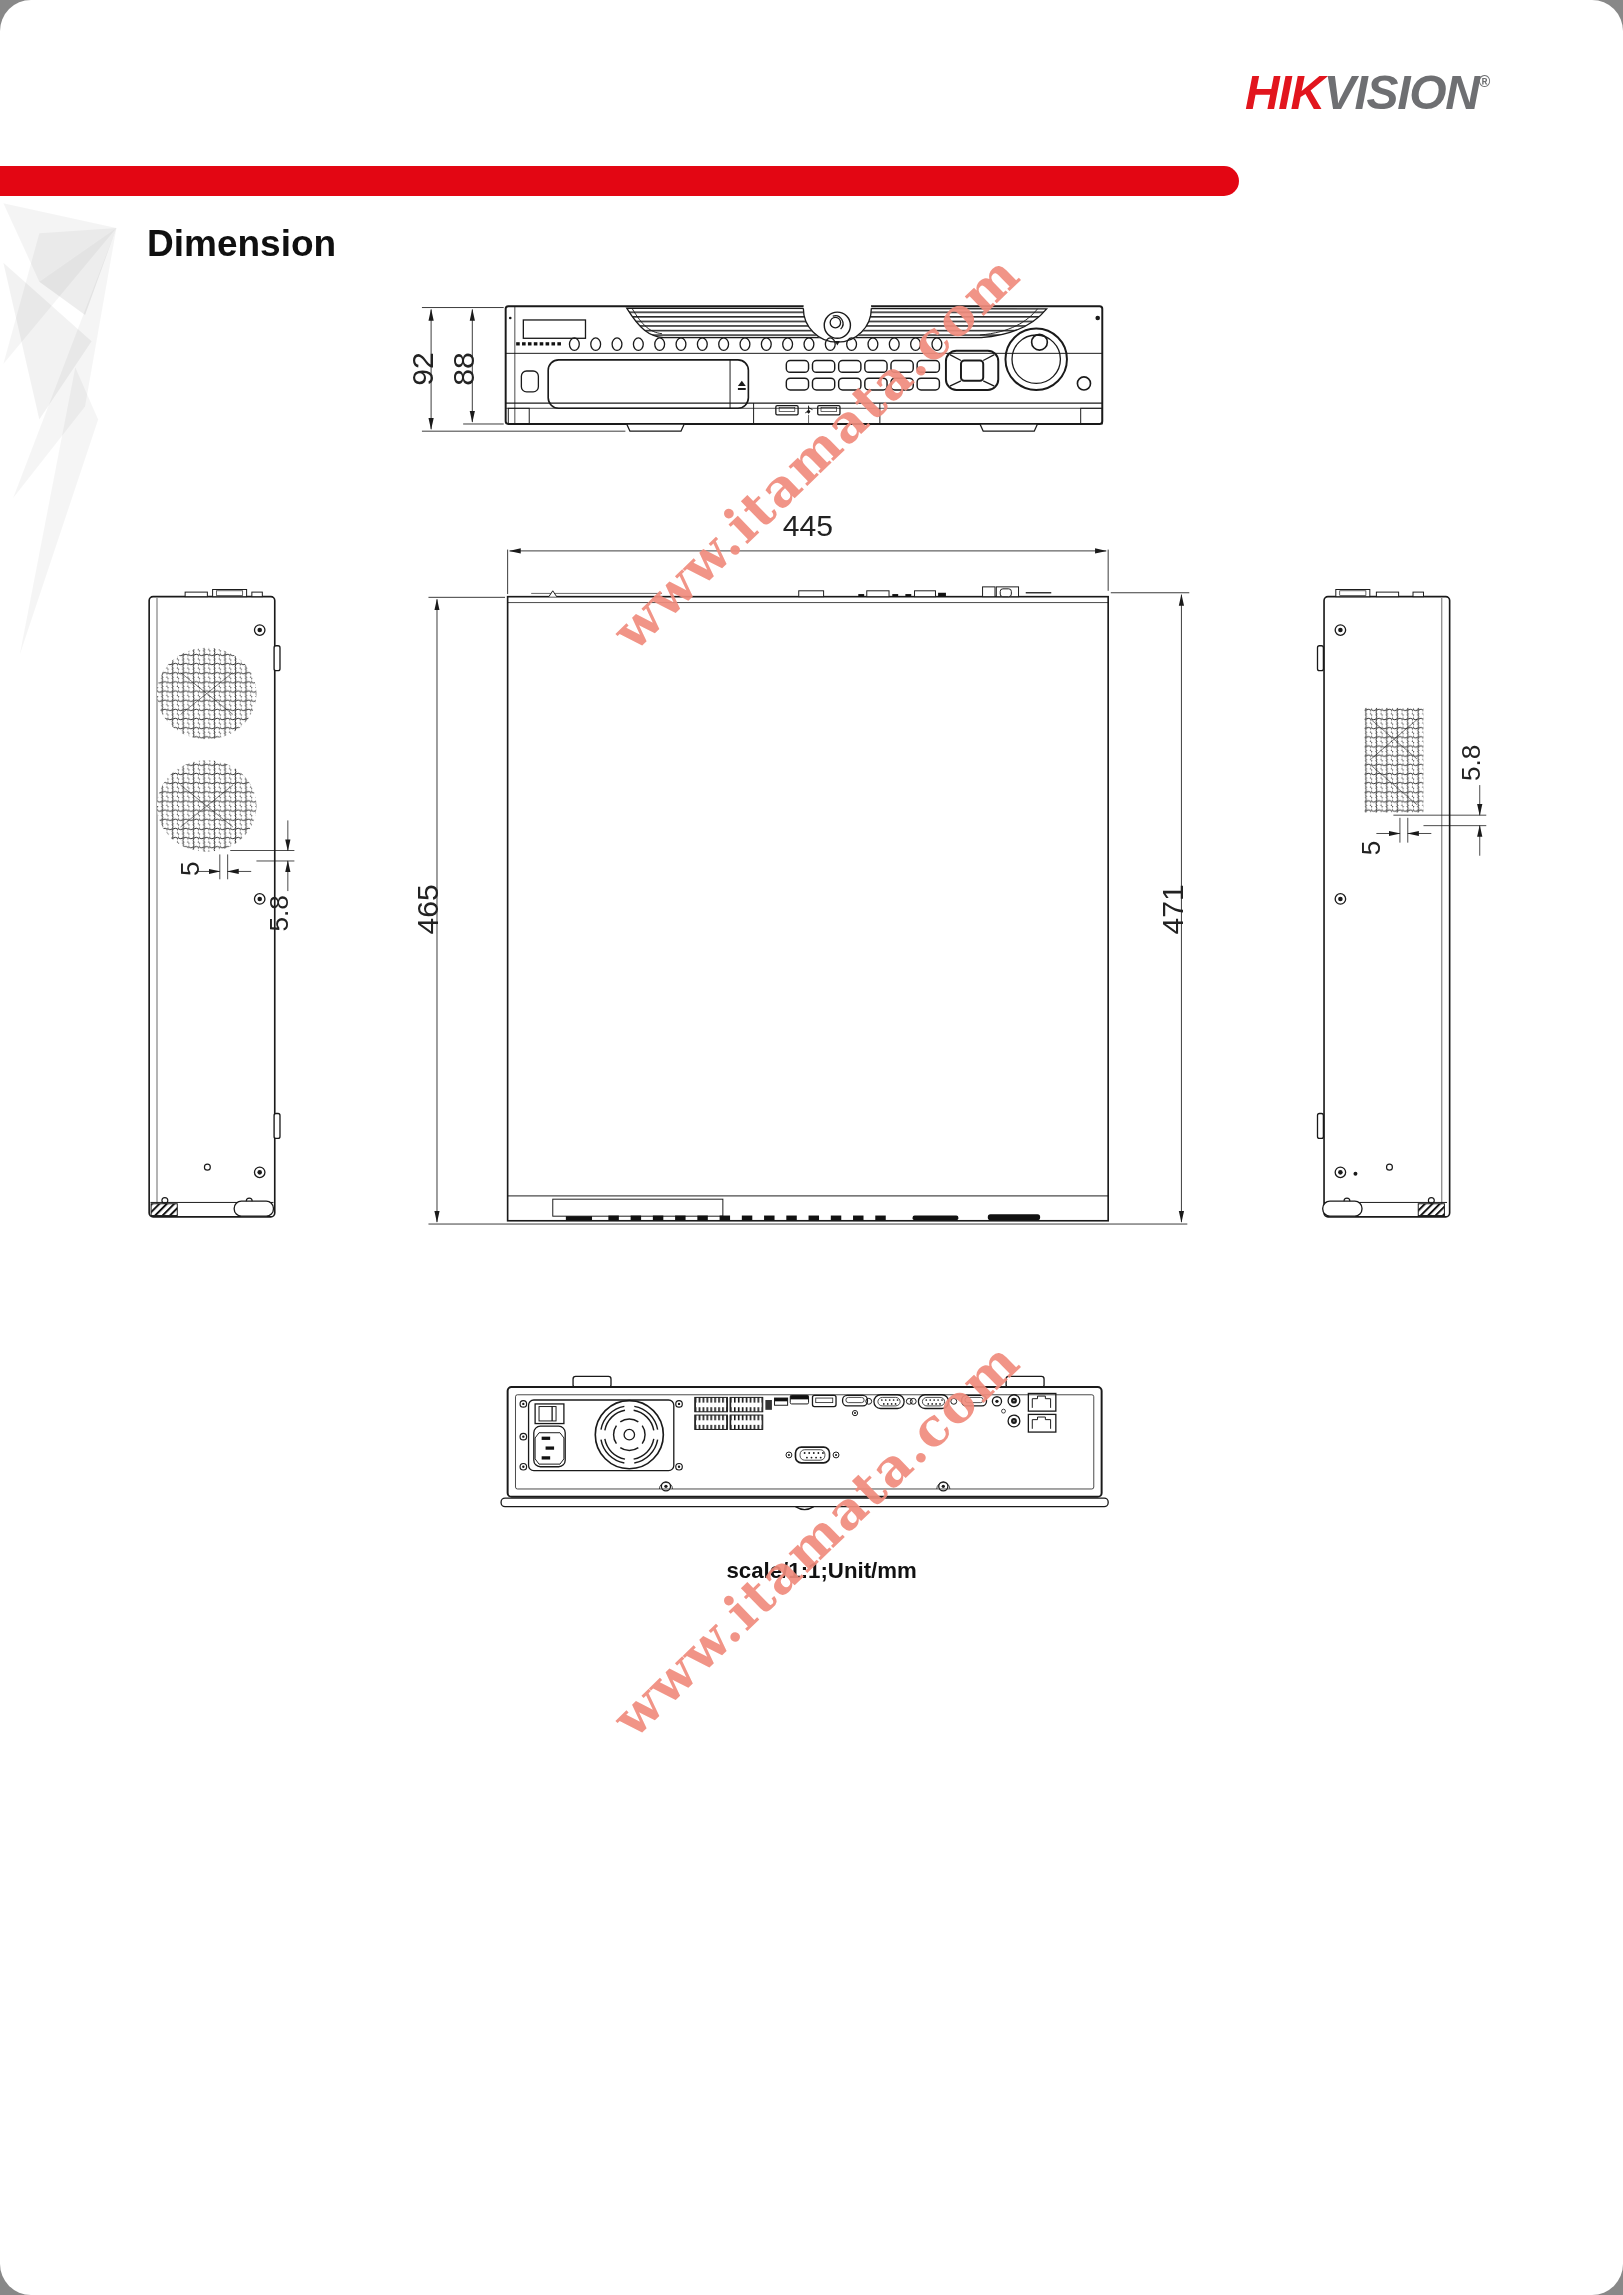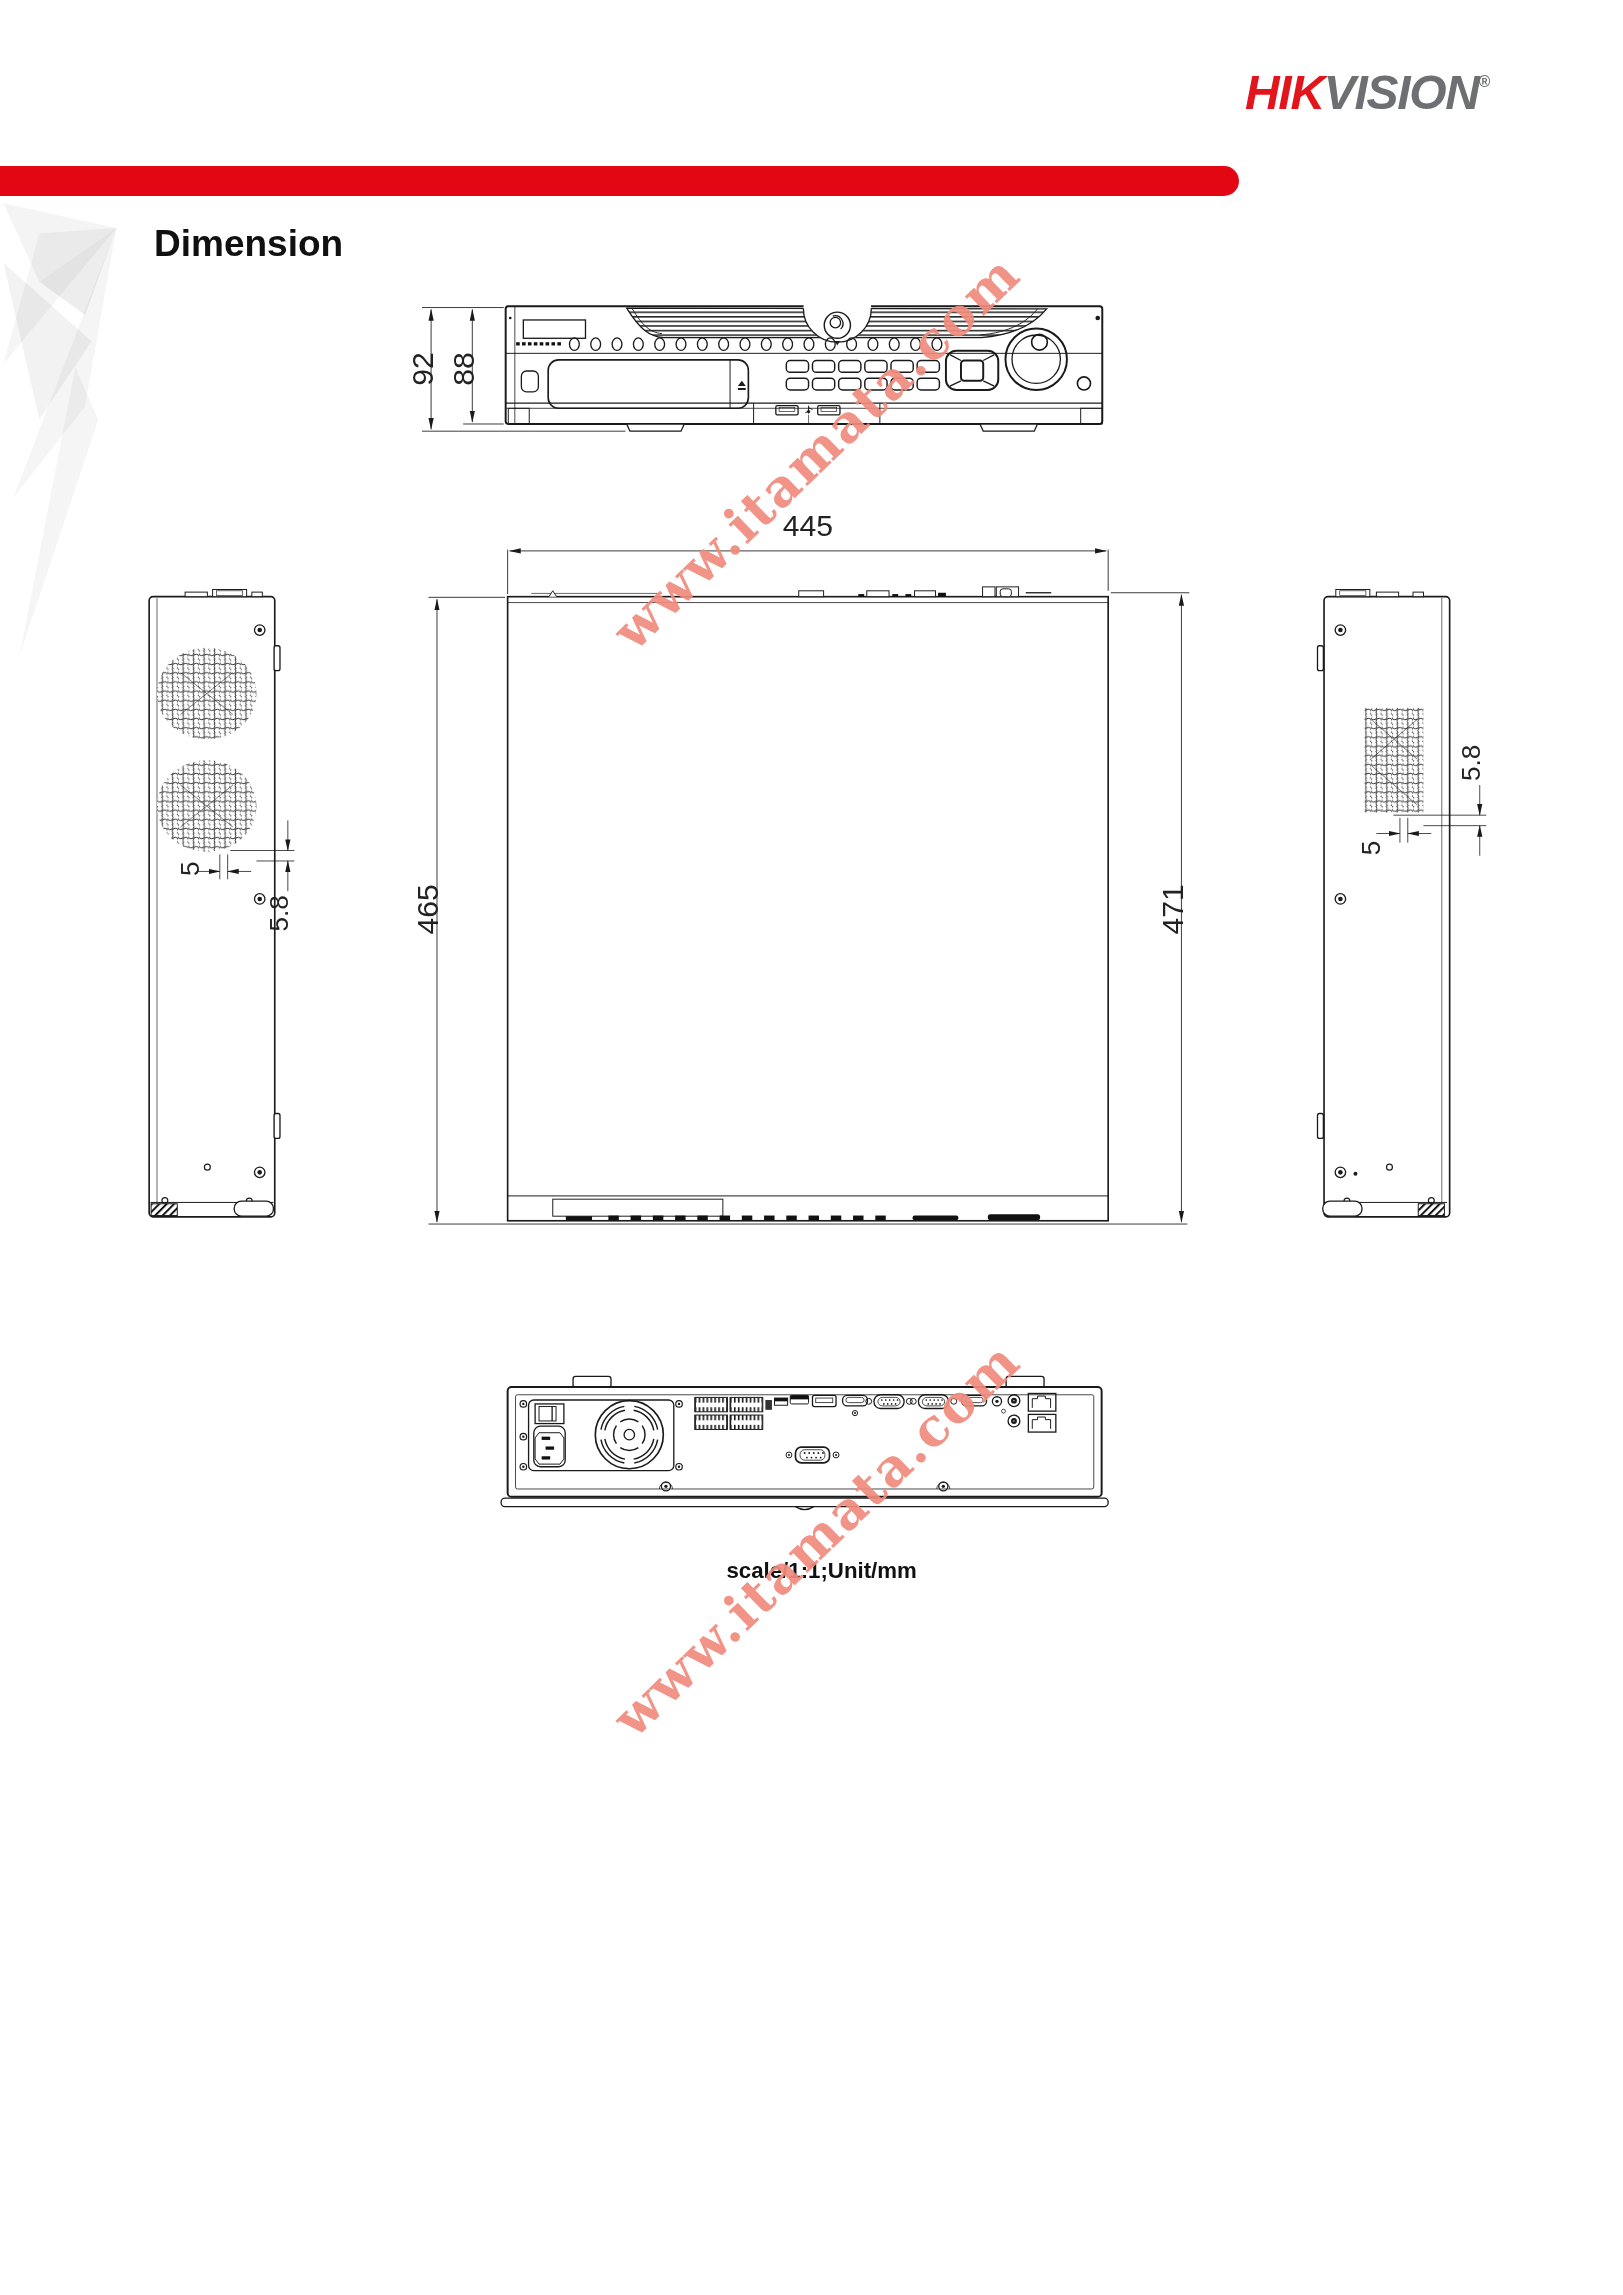--- a/index.html
+++ b/index.html
@@ -1,26 +1,26 @@
 <!DOCTYPE html>
 <html style="font-size:10.5px"><head>
 <meta charset="utf-8">
 <style>
   html,body{margin:0;padding:0;background:#888;}
   .page{position:relative;width:1623px;height:2295px;background:#ffffff;overflow:hidden;
-        font-family:"Liberation Sans",sans-serif;margin:0 auto;}
+        font-family:"Liberation Sans",sans-serif;margin:0 auto;border-radius:31px;}
   
   .logo{position:absolute;left:1245px;top:65px;font-style:italic;font-weight:800;
         font-size:48px;letter-spacing:-1.3px;white-space:nowrap;z-index:6;}
   .logo .hik{color:#E2151D;}
   .logo .vis{color:#6E6F72;}
   .logo .reg{font-size:15.7px;font-style:normal;color:#6E6F72;vertical-align:22px;letter-spacing:0;}
   .ribbon{position:absolute;left:0;top:166px;width:1239px;height:30px;background:#E30613;
           border-radius:0 15px 15px 0;z-index:2;}
-  .heading{position:absolute;left:154px;top:223px;font-size:37px;font-weight:700;color:#101010;z-index:6;}
+  .heading{position:absolute;left:147px;top:223px;font-size:37px;font-weight:700;color:#101010;z-index:6;}
   .tris{position:absolute;left:0;top:194px;z-index:1;}
   
   .wm{position:absolute;font-family:"DejaVu Serif",serif;font-weight:700;font-size:52px;
       letter-spacing:2px;color:#F08C7D;opacity:.92;white-space:nowrap;z-index:5;
       transform:translate(-50%,-50%) rotate(-44deg);}
   #wm1{left:816px;top:452px;}
   #wm2{left:816px;top:1539px;}
   
   .drawing{position:absolute;left:0;top:0;z-index:3;}
   .draw{stroke:#1a1a1a;fill:none;}

